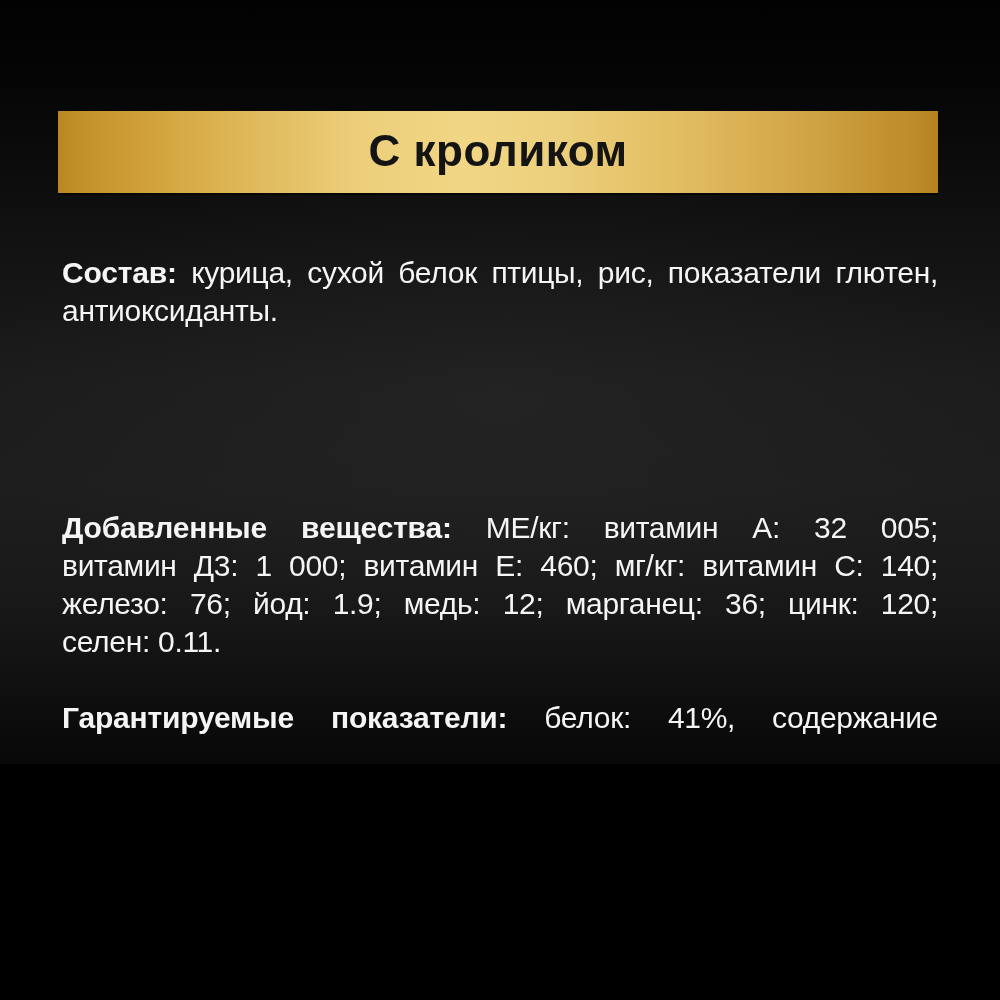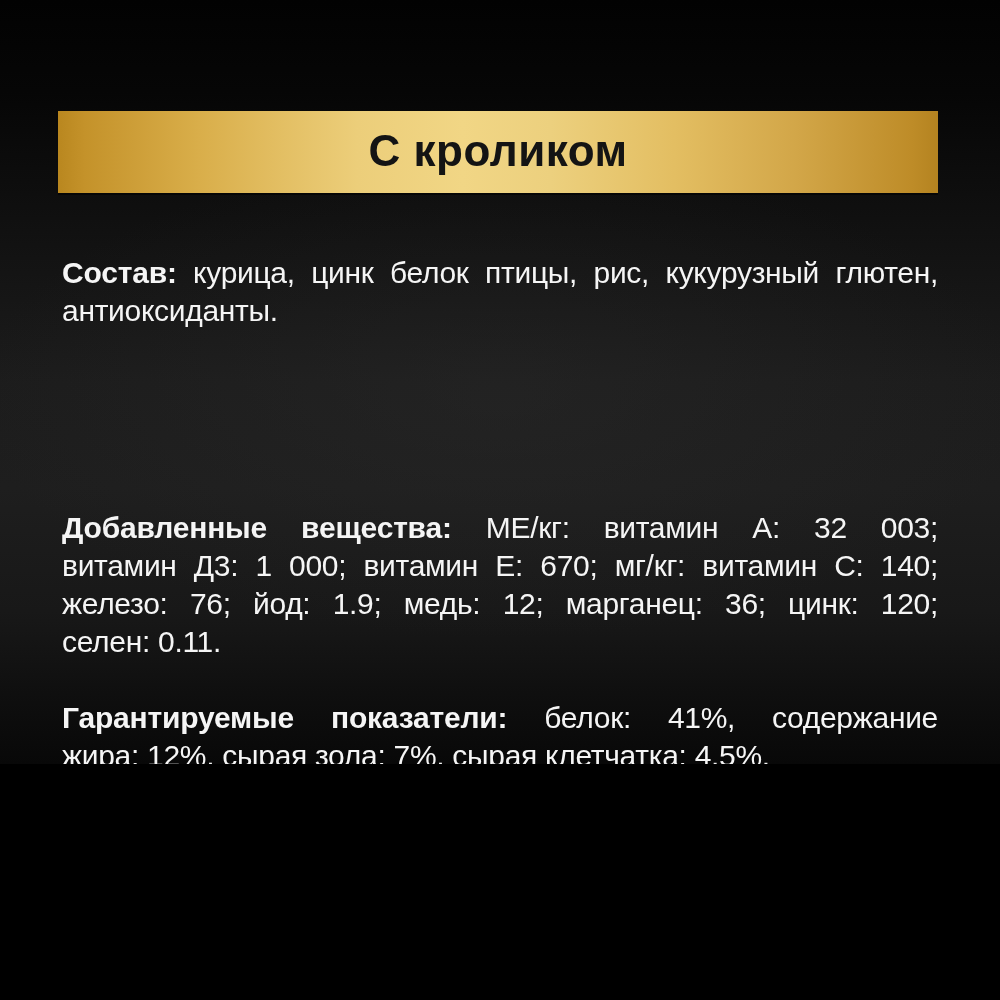--- a/index.html
+++ b/index.html
@@ -78,29 +78,28 @@
 </head>
 <body>
 
 <div class="canvas">
 
   <div class="banner">
     <span class="banner-title">С кроликом</span>
   </div>
 
   <div class="section section-composition">
-    <div class="line"><span class="bold">Состав:</span><span> курица, цинк белок птицы, рис, кукурузный глютен,</span></div>
+    <div class="line"><span class="bold">Состав:</span><span> курица, сухой белок птицы, рис, показатели глютен,</span></div>
     <div class="line last">антиоксиданты.</div>
   </div>
 
   <div class="section section-additives">
-    <div class="line"><span class="bold">Добавленные вещества:</span><span> МЕ/кг: витамин А: 32 003;</span></div>
-    <div class="line">витамин Д3: 1 000; витамин Е: 670; мг/кг: витамин С: 140;</div>
+    <div class="line"><span class="bold">Добавленные вещества:</span><span> МЕ/кг: витамин А: 32 005;</span></div>
+    <div class="line">витамин Д3: 1 000; витамин Е: 460; мг/кг: витамин С: 140;</div>
     <div class="line">железо: 76; йод: 1.9; медь: 12; марганец: 36; цинк: 120;</div>
     <div class="line last">селен: 0.11.</div>
   </div>
 
   <div class="section section-guaranteed">
     <div class="line"><span class="bold">Гарантируемые показатели:</span><span> белок: 41%, содержание</span></div>
-    <div class="line last">жира: 12%, сырая зола: 7%, сырая клетчатка: 4.5%.</div>
   </div>
 
 </div>
 
 </body></html>

